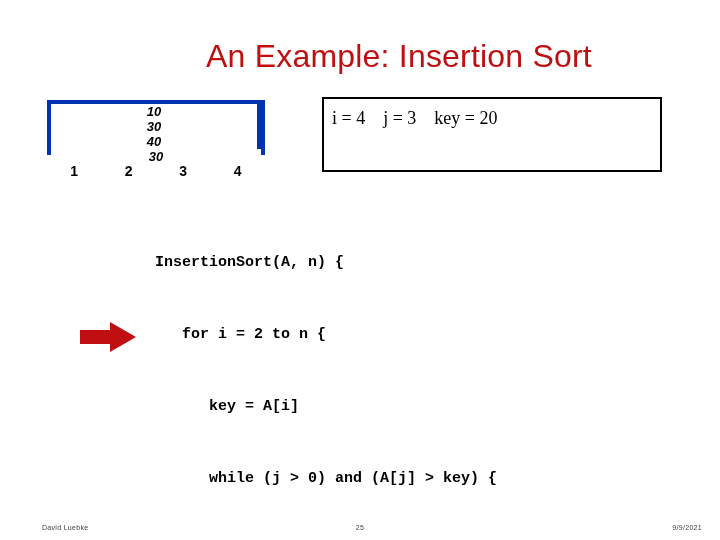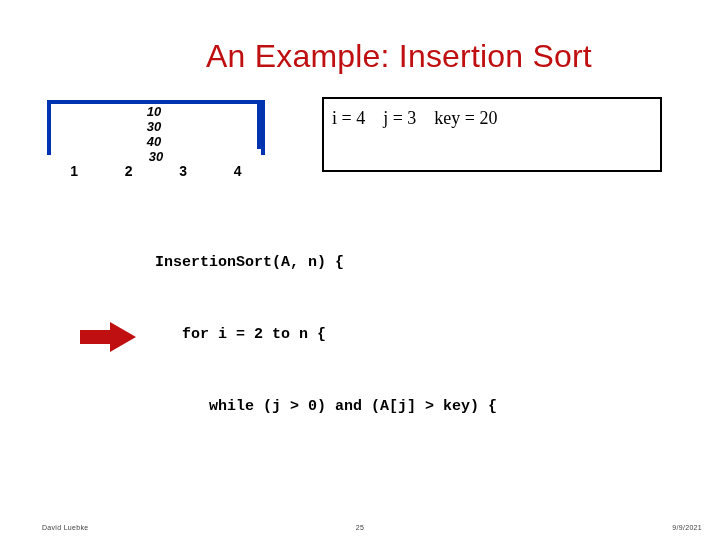--- a/index.html
+++ b/index.html
@@ -158,20 +158,21 @@
   <div class="index-cell">4</div>
 </div>
 
 <div id="state-box">
   <div class="state-line">i = 4    j = 3    key = 20</div>
 </div>
 
 <div id="code-block">
   <div class="code-line">InsertionSort(A, n) {</div>
   <div class="code-line">   for i = 2 to n {</div>
+  <div class="code-line">      key = A[i]</div>
   <div class="code-line">      while (j &gt; 0) and (A[j] &gt; key) {</div>
   
   
   
   
   
   
 </div>
 
 <svg id="step-arrow" viewBox="0 0 56 30">

